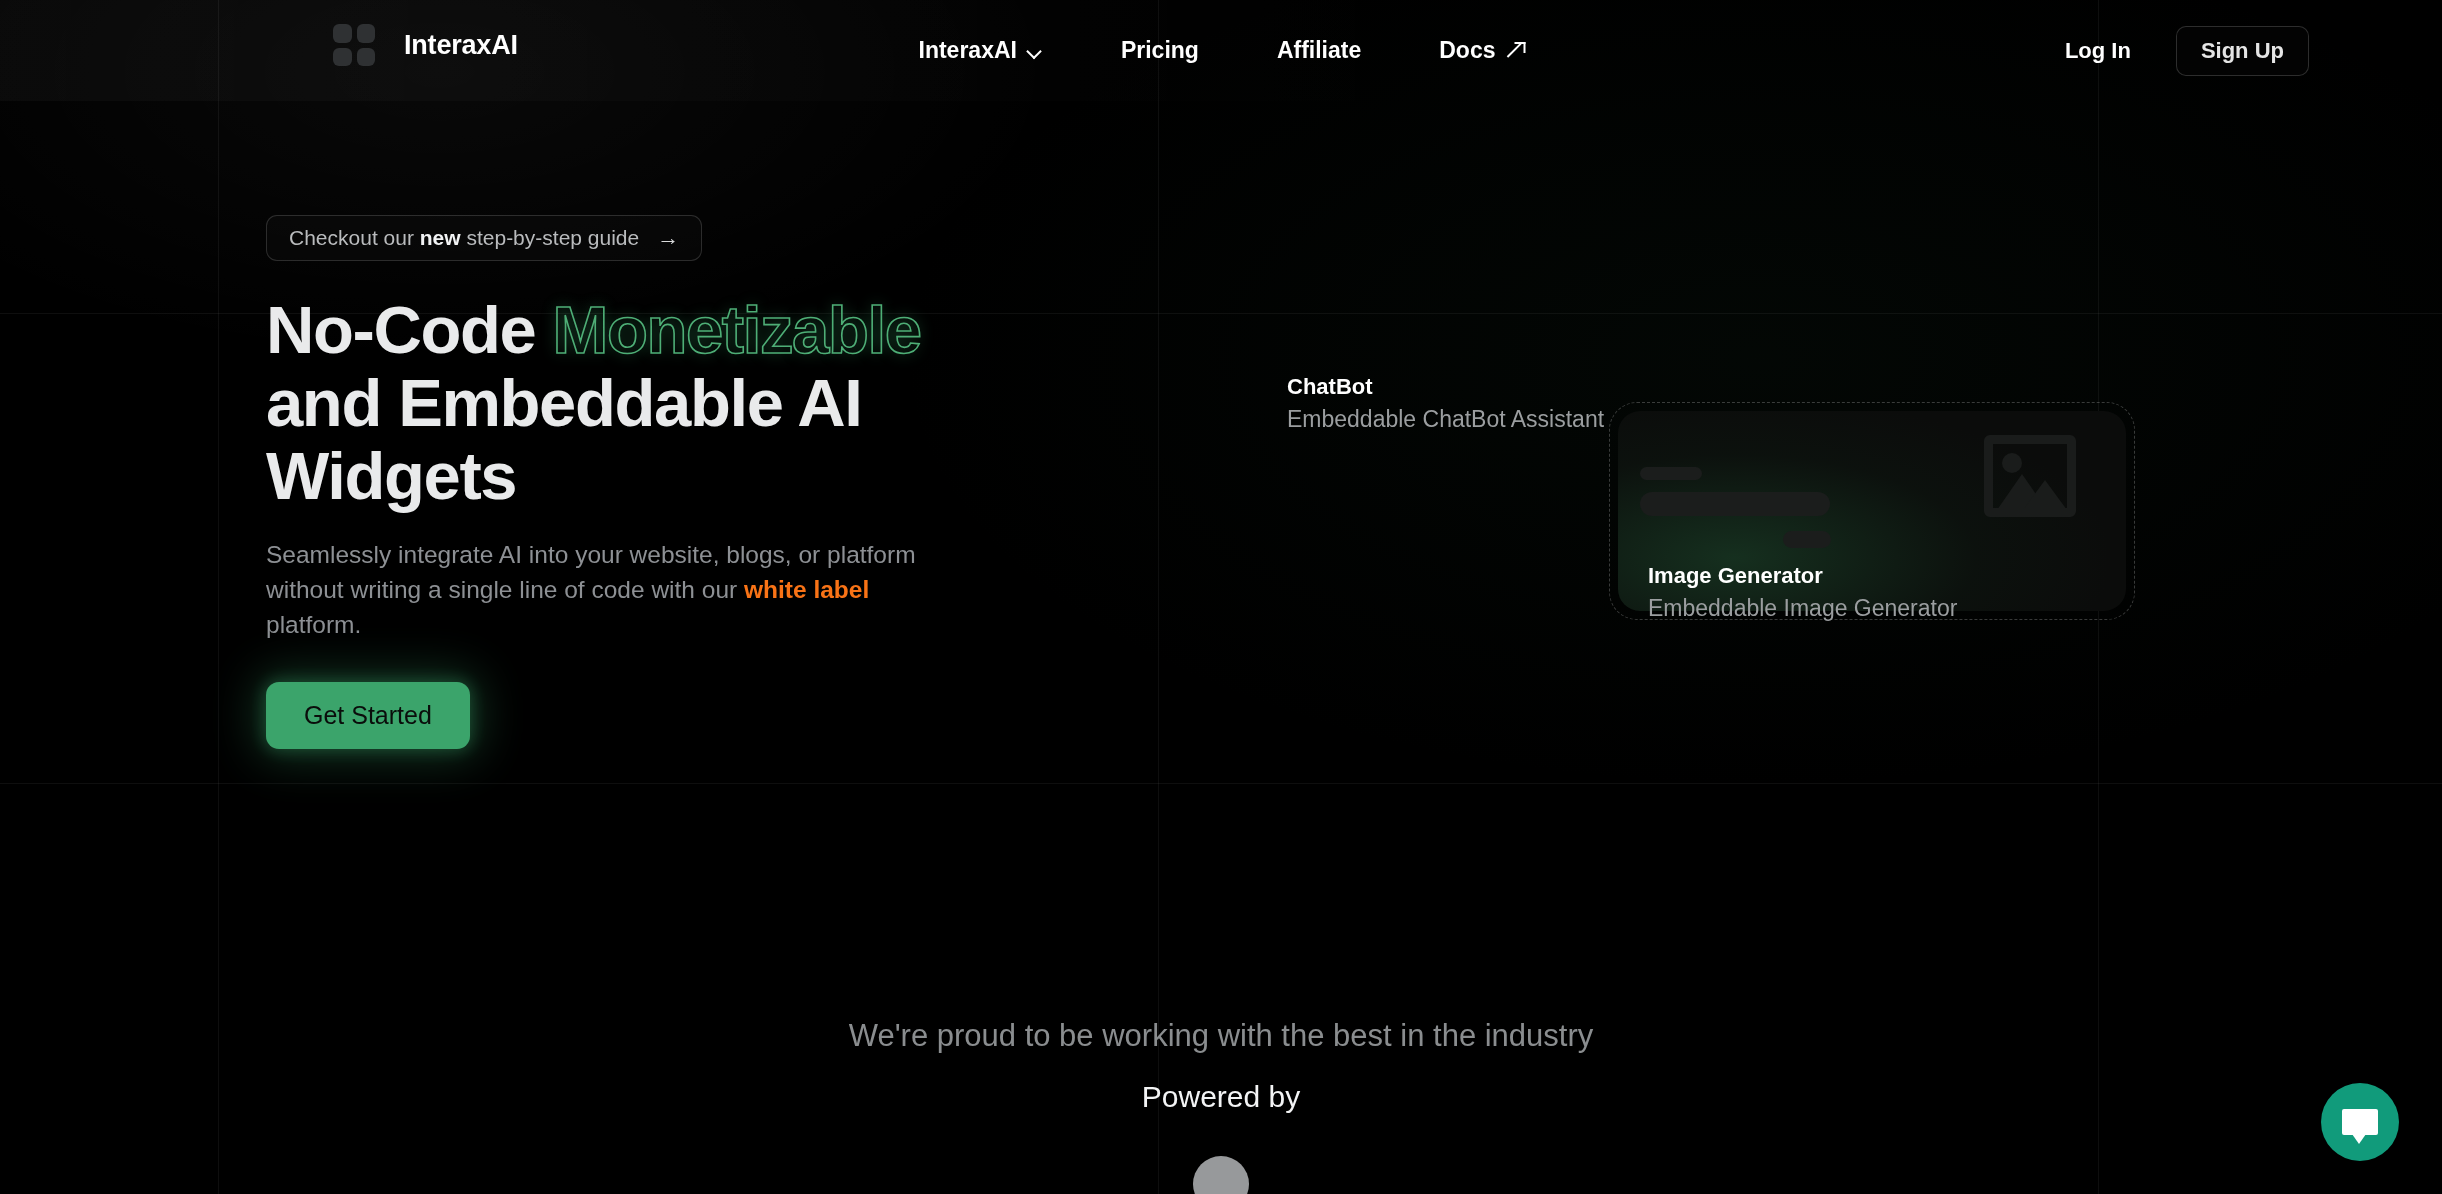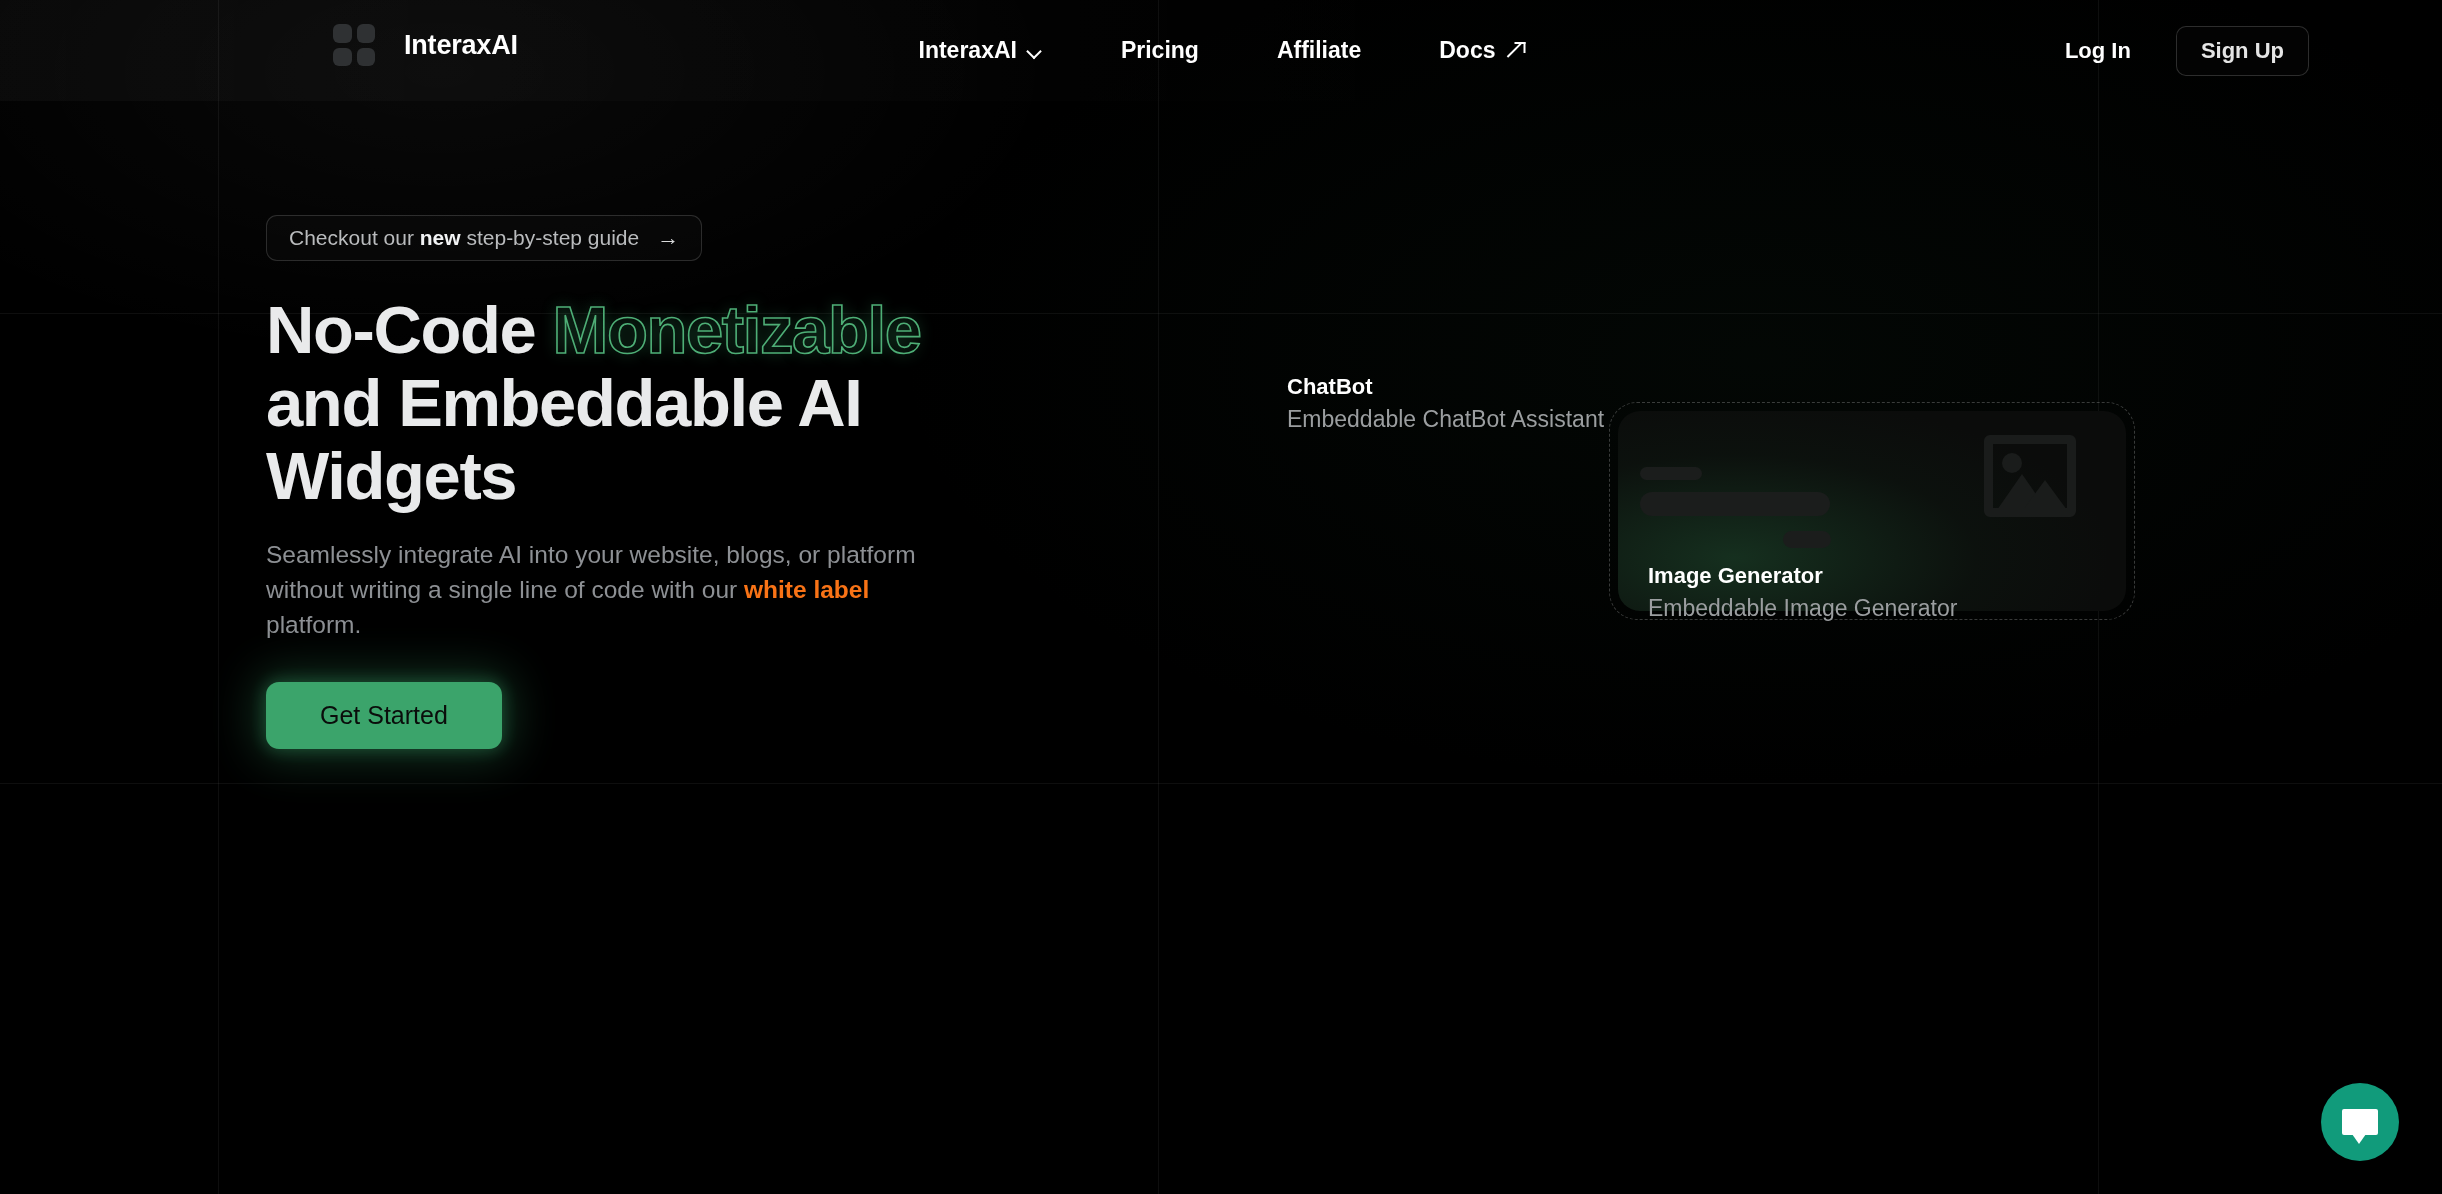--- a/index.html
+++ b/index.html
@@ -82,21 +82,21 @@
     -webkit-text-stroke:1.6px #4eae76;
     text-shadow:0 0 16px rgba(60,170,110,0.30);
   }
   p.hero-sub{
     margin-top:29px; width:700px; color:#8d9094; font-size:24.5px; line-height:1.42;
   }
   p.hero-sub b{ color:#f97316; font-weight:700; }
 
   .cta{
     margin-top:40px; display:inline-block; background:#3ba46b; color:#0a0d0b;
-    font-size:25px; font-weight:400; padding:19px 54px; border:none; border-radius:13px; cursor:pointer;
+    font-size:25px; font-weight:400; padding:19px 38px; border:none; border-radius:13px; cursor:pointer;
     box-shadow:0 0 46px 10px rgba(58,163,106,0.30), 0 0 16px 2px rgba(58,163,106,0.35);
     font-family:"Liberation Sans", sans-serif;
     text-align:center;
   }
 
   
   .card{ position:absolute; border-radius:22px; overflow:visible; }
   .card .dashed{
     position:absolute; left:-9px; top:-9px; right:-9px; bottom:-9px;
     border:1.6px dashed rgba(255,255,255,0.22); border-radius:28px; pointer-events:none;
@@ -244,18 +244,23 @@
         <span class="m1"></span>
         <span class="m2"></span>
       </div>
     </div>
   </div>
   <div class="card-label" style="left:1648px; top:563px;">
     <div class="t">Image Generator</div>
     <div class="s">Embeddable Image Generator</div>
   </div>
 
+  <section class="partners">
+    <div class="head">We're proud to be working with the best in the industry</div>
+    <div class="powered">Powered by</div>
+    <div class="partner-logo"></div>
+  </section>
 
   <div class="chat-widget">
     <span class="bubble"></span>
   </div>
 
 </div>
 
 </body></html>

